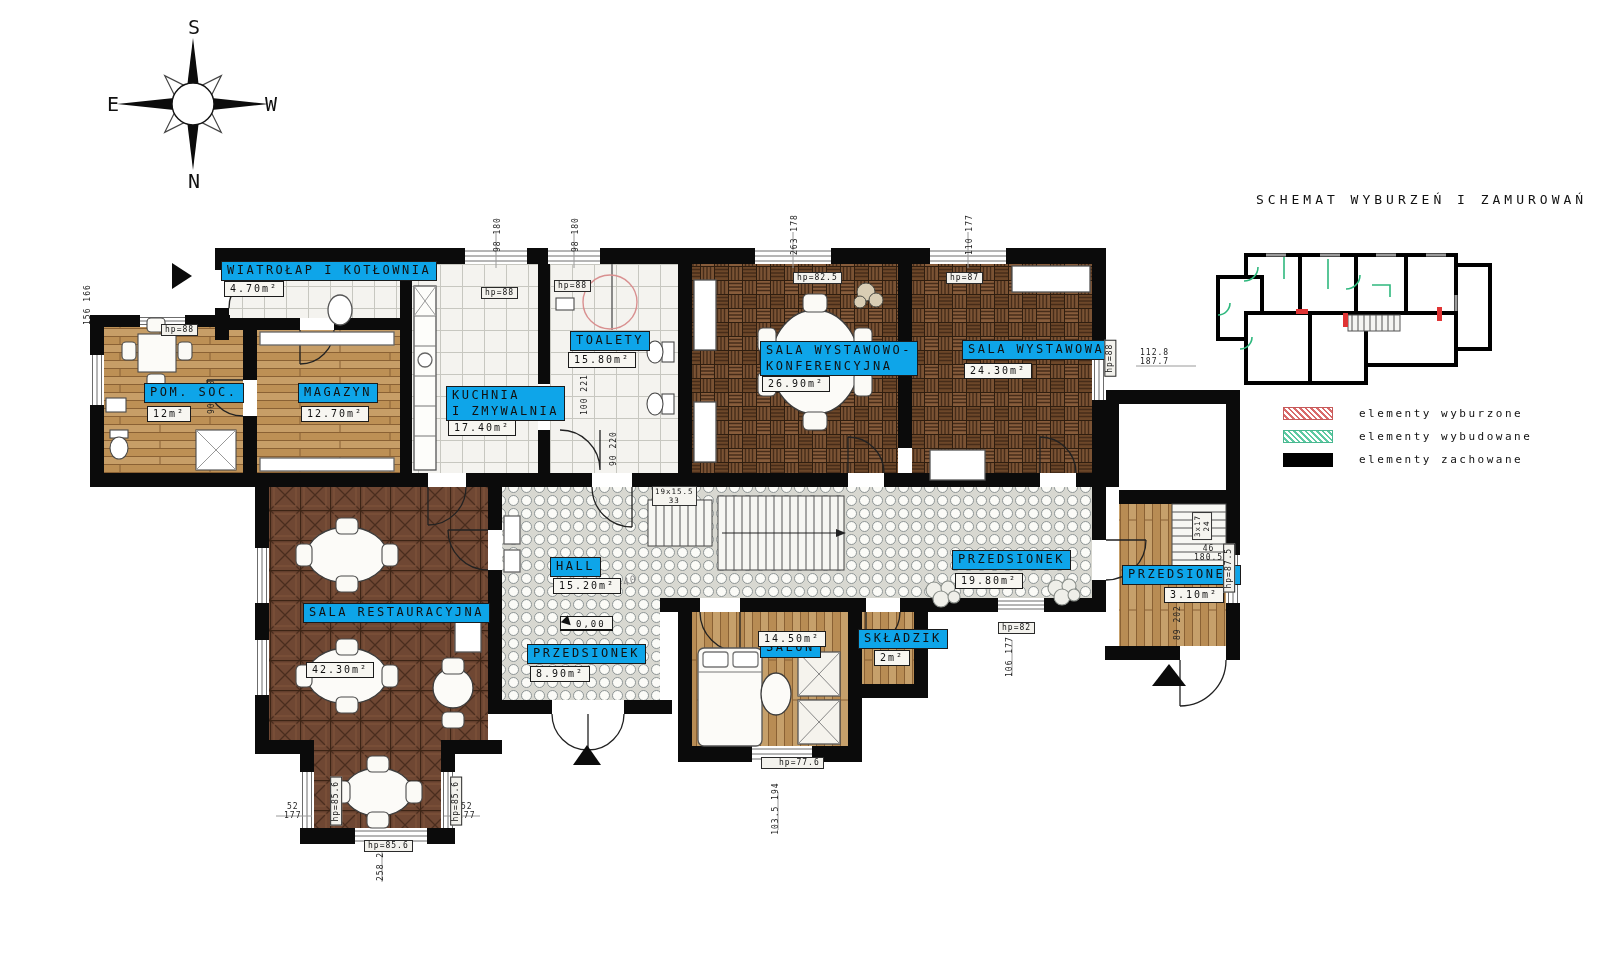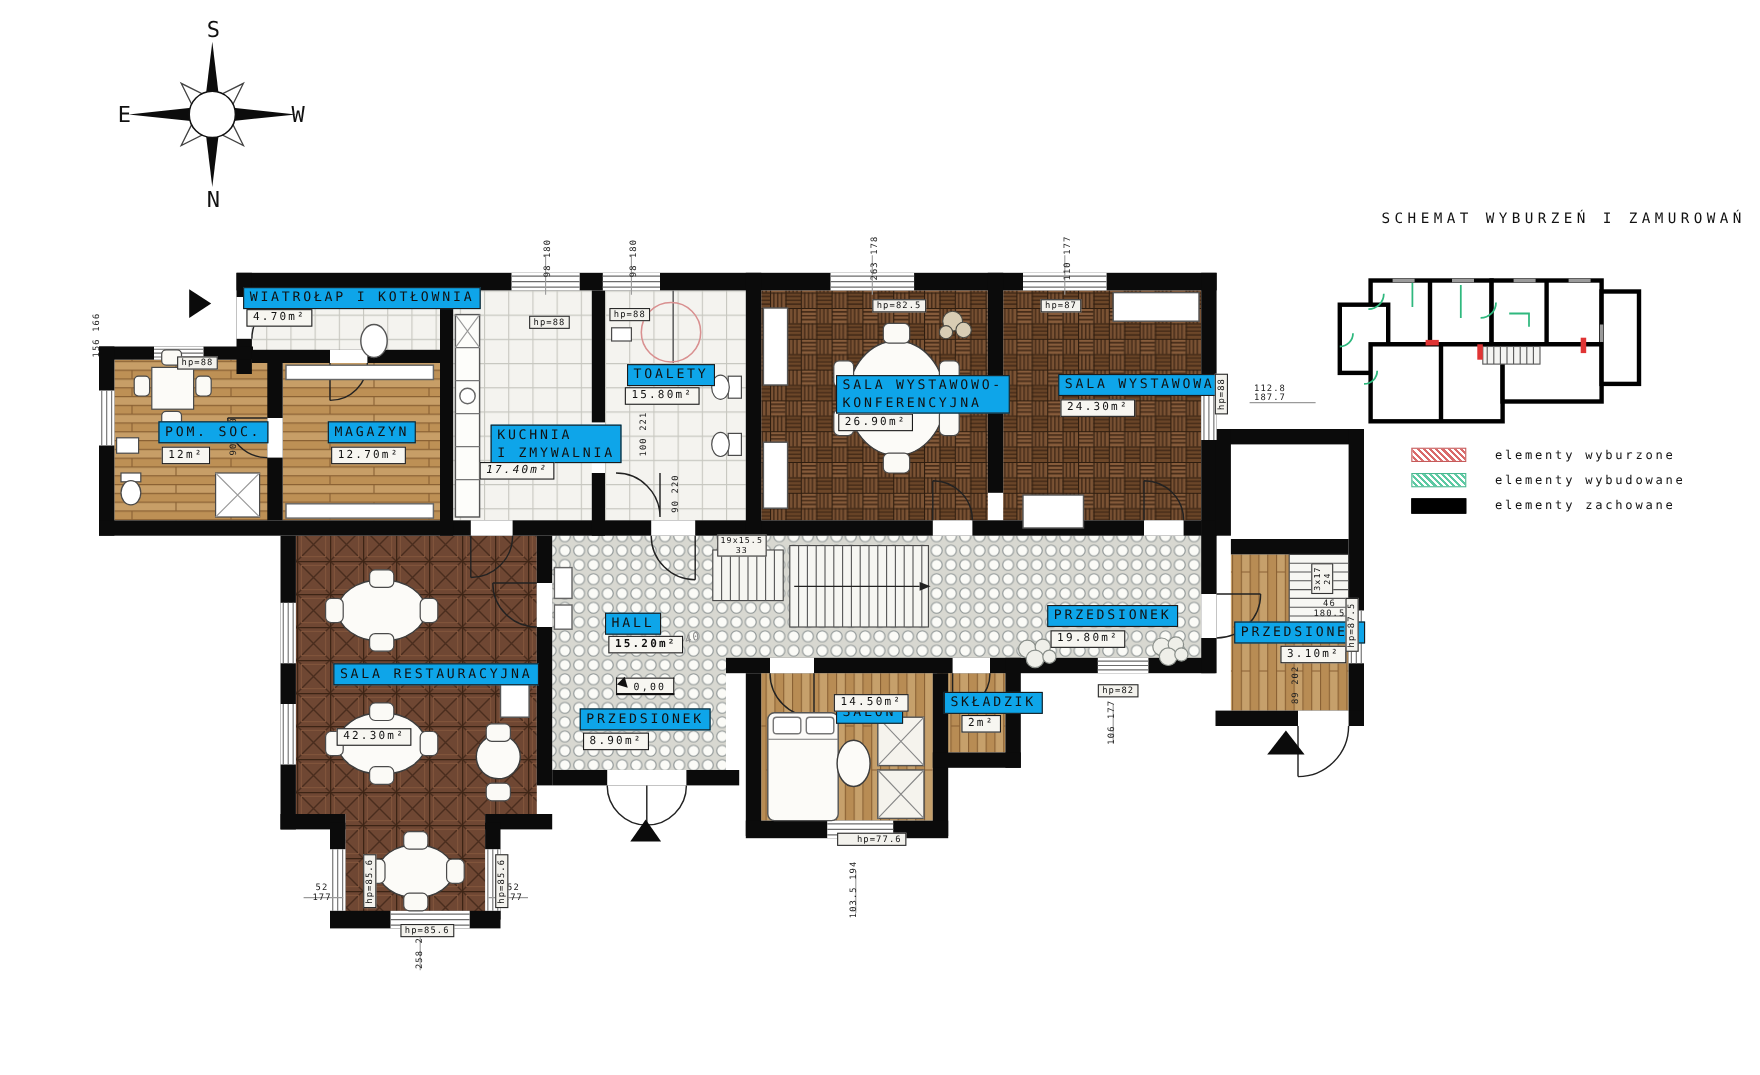--- a/index.html
+++ b/index.html
@@ -411,37 +411,37 @@
   <div class="rarea" style="left:224px;top:281px;">4.70m²</div>
 
   <div class="rlabel" style="left:144px;top:383px;">POM. SOC.</div>
   <div class="rarea" style="left:147px;top:406px;">12m²</div>
 
   <div class="rlabel" style="left:298px;top:383px;">MAGAZYN</div>
   <div class="rarea" style="left:301px;top:406px;">12.70m²</div>
 
   <div class="rlabel" style="left:446px;top:386px;">KUCHNIA
 I ZMYWALNIA</div>
-  <div class="rarea" style="left:436px;top:420px;font-style:italic;">17.40m²</div>
+  <div class="rarea" style="left:448px;top:420px;">17.40m²</div>
 
   <div class="rlabel" style="left:570px;top:331px;">TOALETY</div>
   <div class="rarea" style="left:568px;top:352px;">15.80m²</div>
 
   <div class="rlabel" style="left:760px;top:341px;">SALA WYSTAWOWO-
 KONFERENCYJNA</div>
   <div class="rarea" style="left:762px;top:376px;">26.90m²</div>
 
   <div class="rlabel" style="left:962px;top:340px;">SALA WYSTAWOWA</div>
   <div class="rarea" style="left:964px;top:363px;">24.30m²</div>
 
   <div class="rlabel" style="left:303px;top:603px;">SALA RESTAURACYJNA</div>
   <div class="rarea" style="left:306px;top:626px;margin-top:36px;">42.30m²</div>
 
   <div class="rlabel" style="left:550px;top:557px;">HALL</div>
-  <div class="rarea" style="left:553px;top:578px;font-weight:bold;">15.20m²</div>
+  <div class="rarea" style="left:553px;top:578px;">15.20m²</div>
 
   <div class="rlabel" style="left:527px;top:644px;">PRZEDSIONEK</div>
   <div class="rarea" style="left:530px;top:666px;">8.90m²</div>
 
   <div class="rlabel" style="left:760px;top:638px;">SALON</div>
   <div class="rarea" style="left:758px;top:631px;">14.50m²</div>
 
   <div class="rlabel" style="left:858px;top:629px;">SKŁADZIK</div>
   <div class="rarea" style="left:874px;top:650px;">2m²</div>
 

